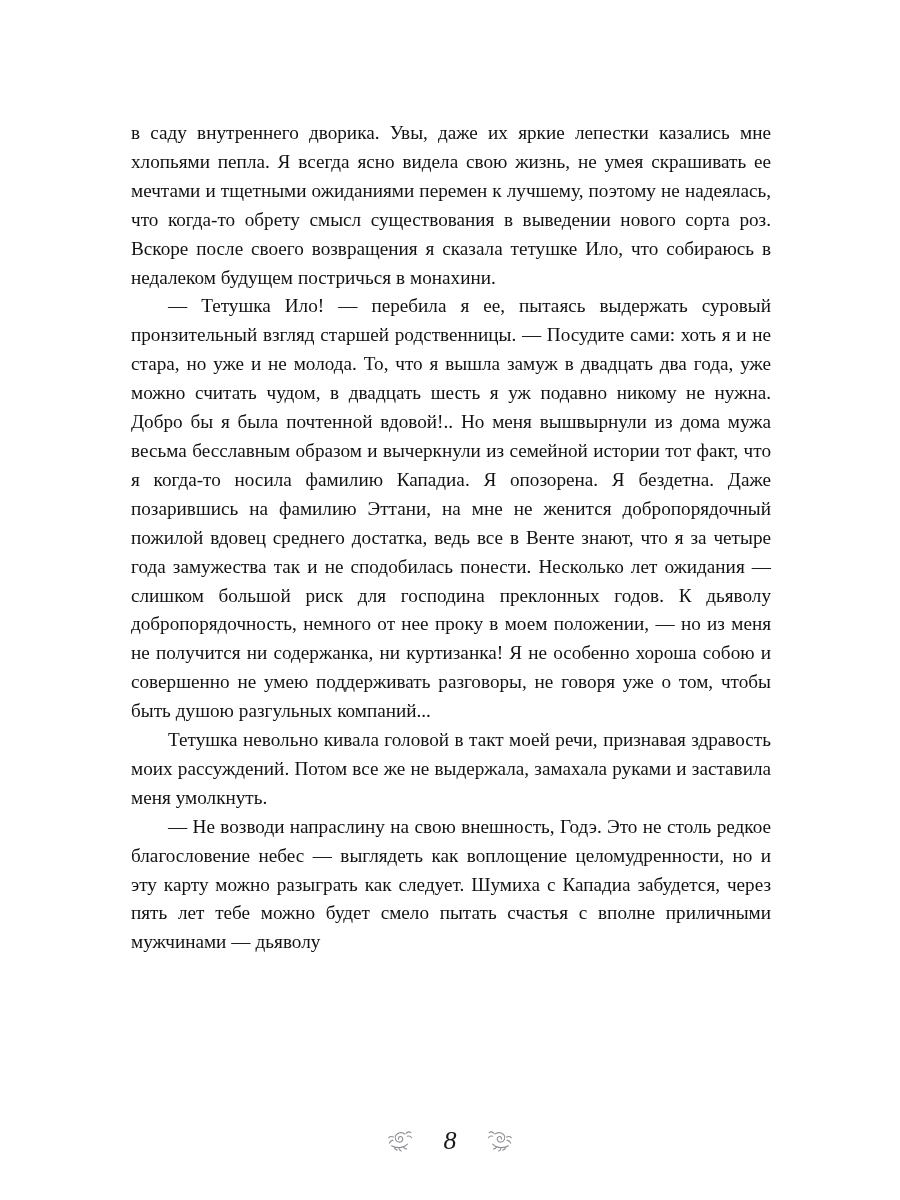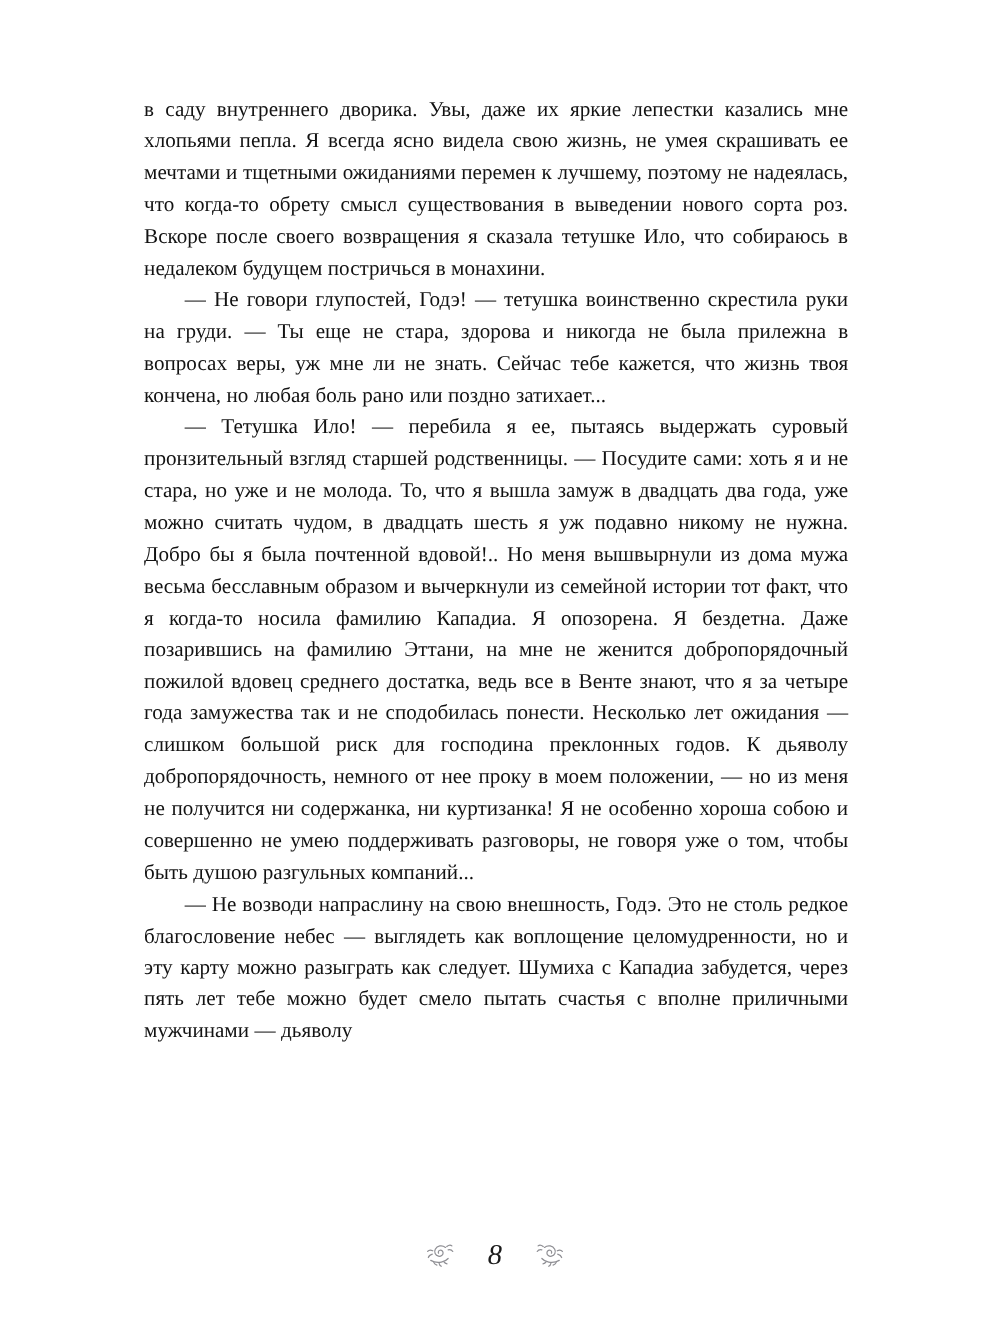--- a/index.html
+++ b/index.html
@@ -35,20 +35,21 @@
   }
 
   .para {
     margin: 0;
     text-indent: 37px;
     text-align: justify;
   }
 
   .para.continued {
     text-indent: 0;
+    margin-top: 33px;
   }
 
   .footer {
     position: absolute;
     left: 0;
     right: 0;
     top: 1118px;
     height: 46px;
     display: flex;
     align-items: center;
@@ -85,22 +86,22 @@
     letter-spacing: 0;
   }
 </style>
 </head>
 <body>
 
 <div class="page">
 
   <div class="text-block">
     <p class="para continued">в саду внутреннего дворика. Увы, даже их яркие лепестки казались мне хлопьями пепла. Я всегда ясно видела свою жизнь, не умея скрашивать ее мечтами и тщетными ожиданиями перемен к лучшему, поэтому не надеялась, что когда-то обрету смысл существования в выведении нового сорта роз. Вскоре после своего возвращения я сказала тетушке Ило, что собираюсь в недалеком будущем постричься в монахини.</p>
-    <p class="para">— Не говори глупостей, Годэ! — тетушка воинственно скрестила руки на груди. — Ты еще не стара, здорова и никогда не была прилежна в вопросах веры, уж мне ли не знать. Сейчас тебе кажется, что жизнь твоя кончена, но любая боль рано или поздно затихает...</p>
     <p class="para">— Тетушка Ило! — перебила я ее, пытаясь выдержать суровый пронзительный взгляд старшей родственницы. — Посудите сами: хоть я и не стара, но уже и не молода. То, что я вышла замуж в двадцать два года, уже можно считать чудом, в двадцать шесть я уж подавно никому не нужна. Добро бы я была почтенной вдовой!.. Но меня вышвырнули из дома мужа весьма бесславным образом и вычеркнули из семейной истории тот факт, что я когда-то носила фамилию Кападиа. Я опозорена. Я бездетна. Даже позарившись на фамилию Эттани, на мне не женится добропорядочный пожилой вдовец среднего достатка, ведь все в Венте знают, что я за четыре года замужества так и не сподобилась понести. Несколько лет ожидания — слишком большой риск для господина преклонных годов. К дьяволу добропорядочность, немного от нее проку в моем положении, — но из меня не получится ни содержанка, ни куртизанка! Я не особенно хороша собою и совершенно не умею поддерживать разговоры, не говоря уже о том, чтобы быть душою разгульных компаний...</p>
+    <p class="para">Тетушка невольно кивала головой в такт моей речи, признавая здравость моих рассуждений. Потом все же не выдержала, замахала руками и заставила меня умолкнуть.</p>
     <p class="para">— Не возводи напраслину на свою внешность, Годэ. Это не столь редкое благословение небес — выглядеть как воплощение целомудренности, но и эту карту можно разыграть как следует. Шумиха с Кападиа забудется, через пять лет тебе можно будет смело пытать счастья с вполне приличными мужчинами — дьяволу</p>
   </div>
 
   <div class="footer">
 
     <span class="ornament left">
       <svg viewBox="0 0 30 26" fill="none" stroke="currentColor" stroke-width="1.1" stroke-linecap="round" stroke-linejoin="round">
         <path d="M20 6c-3.2-2.4-7.6-1.6-9.3 1.6-1.4 2.7.1 5.8 2.9 6.4 2.2.5 4.2-1 4.2-3 0-1.6-1.4-2.8-2.9-2.4-1.2.3-1.8 1.6-1.2 2.6"></path>
         <path d="M21.2 5.2c1.6-1.3 3.4-1.6 4.6-.6"></path>
         <path d="M22.4 8.2c1.9-.4 3.4.2 4.2 1.5"></path>

